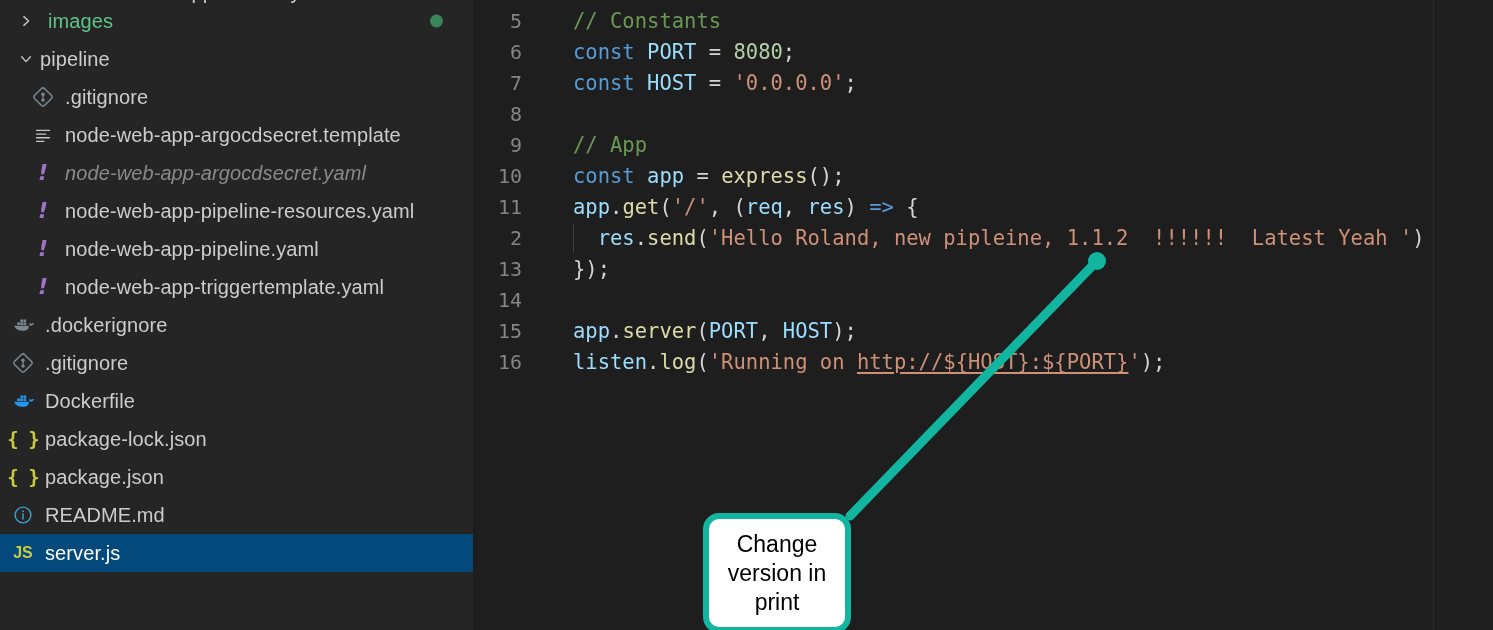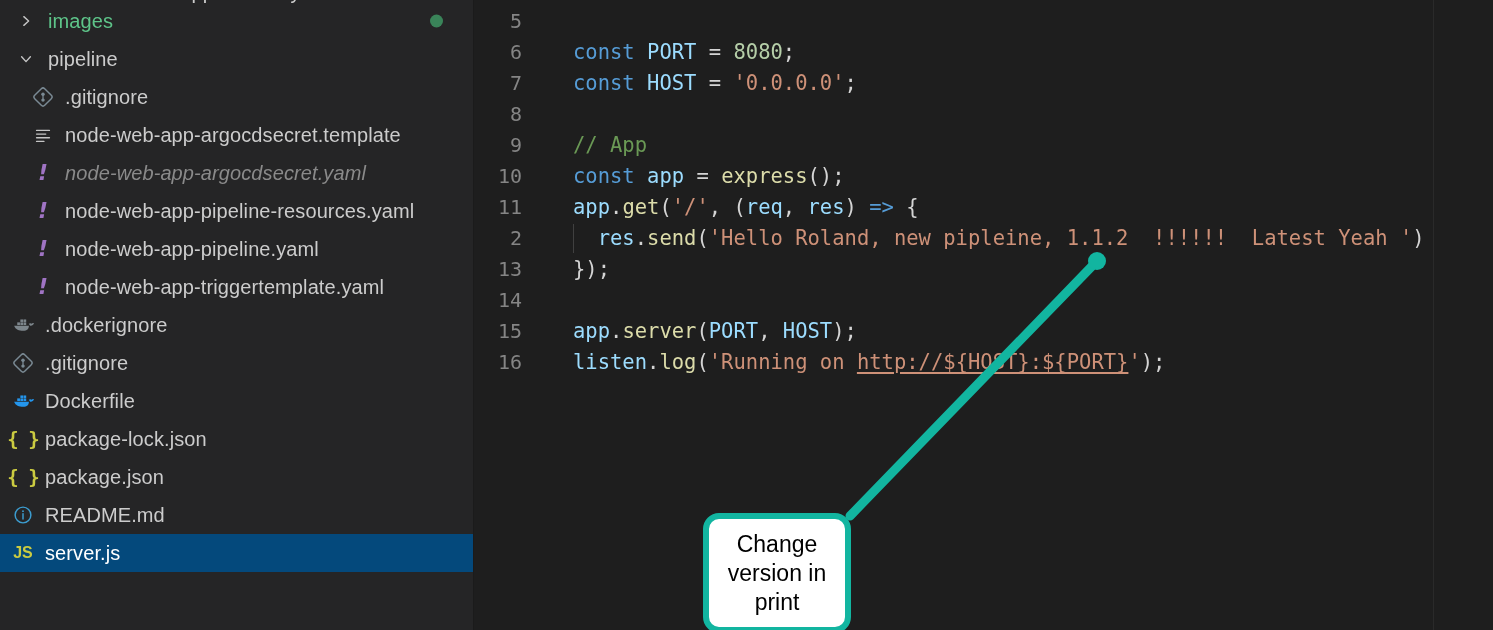--- a/index.html
+++ b/index.html
@@ -200,21 +200,21 @@
       <span class="row-label green" style="margin-left:8px;">images</span>
       <span class="git-badge"></span>
     </div>
 
     <div class="tree-row">
       <div class="twisty" style="margin-left:12px;">
         <svg width="14" height="14" viewBox="0 0 16 16" fill="none" stroke="#c5c5c5" stroke-width="1.6" stroke-linecap="round" stroke-linejoin="round" class="ic-svg">
             <polyline points="3,5.5 8,11 13,5.5"></polyline>
           </svg>
       </div>
-      <span class="row-label folder" style="margin-left:8px;text-align:right;">pipeline</span>
+      <span class="row-label folder" style="margin-left:0;text-align:right;">pipeline</span>
     </div>
 
     <div class="tree-row">
       <div style="width:28px;min-width:28px;"></div>
       <div class="icon-cell">
         <svg width="22" height="22" viewBox="0 0 24 24" class="ic-svg">
           <rect x="4.3" y="4.3" width="15.4" height="15.4" rx="2.6" transform="rotate(45 12 12)" fill="none" stroke="#7a8a94" stroke-width="1.6"></rect>
           <circle cx="12" cy="9" r="1.9" fill="#7a8a94"></circle>
           <circle cx="12" cy="15.4" r="1.9" fill="#7a8a94"></circle>
           <rect x="11.3" y="9" width="1.4" height="6" fill="#7a8a94"></rect>
@@ -342,20 +342,21 @@
       <span class="row-label">server.js</span>
     </div>
   </div>
 
   <div id="editor">
     <div id="right-edge"></div>
     <div id="code-area">
 
       <div class="code-line">
         <span class="lnum">5</span>
+        <span class="ltext"><span class="t-com">// Constants</span></span>
       </div>
 
       <div class="code-line">
         <span class="lnum">6</span>
         <span class="ltext"><span class="t-kw">const</span><span class="t-plain"> </span><span class="t-var">PORT</span><span class="t-punct"> = </span><span class="t-num">8080</span><span class="t-punct">;</span></span>
       </div>
 
       <div class="code-line">
         <span class="lnum">7</span>
         <span class="ltext"><span class="t-kw">const</span><span class="t-plain"> </span><span class="t-var">HOST</span><span class="t-punct"> = </span><span class="t-str">'0.0.0.0'</span><span class="t-punct">;</span></span>

